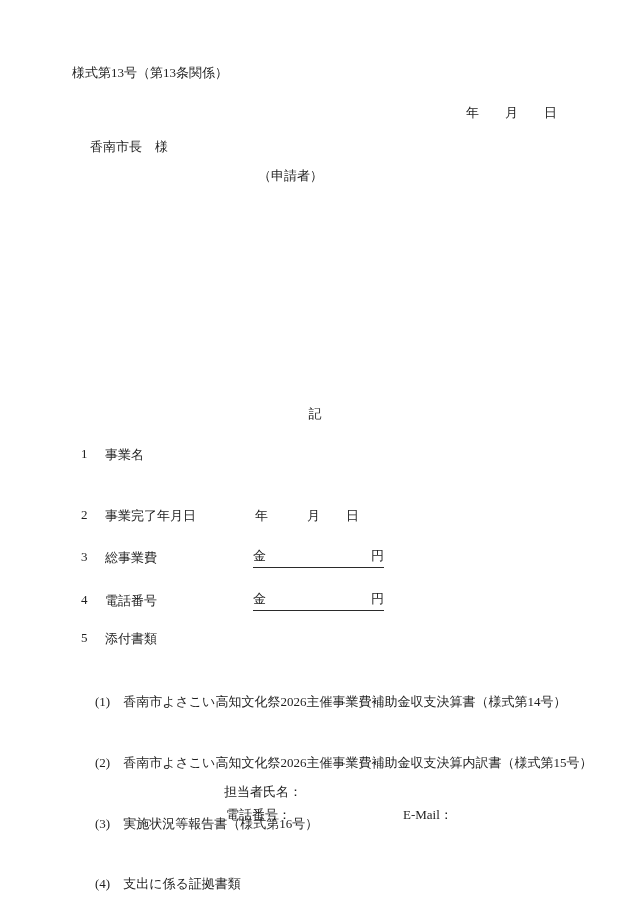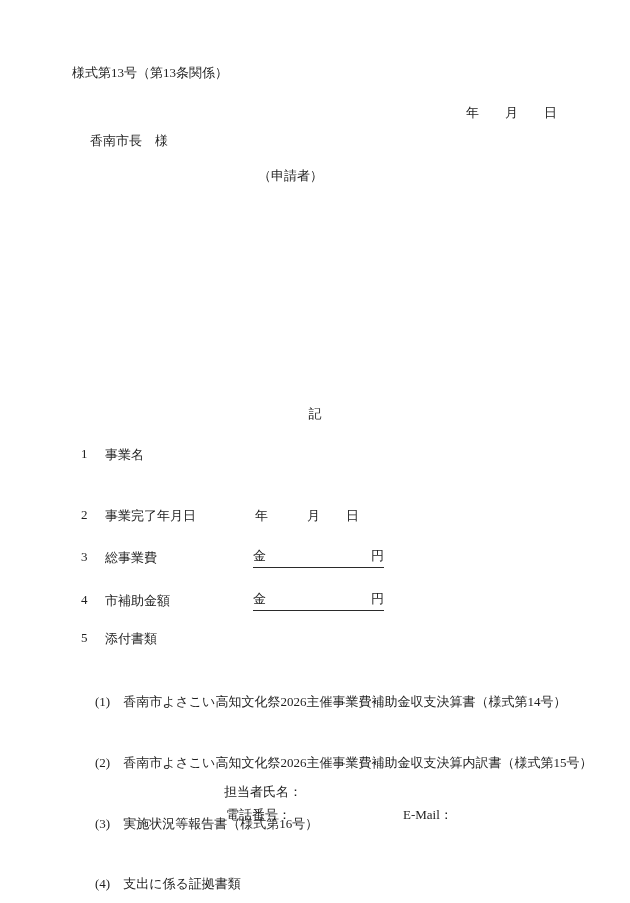--- a/index.html
+++ b/index.html
@@ -11,21 +11,21 @@
     font-family: "Liberation Serif", "DejaVu Serif", serif;
     color: #1e1e1e;
     font-size: 13px;
     overflow: hidden;
   }
   .abs { position: absolute; white-space: pre; }
   .center { left: 0; width: 630px; text-align: center; }
 
   .form-number   { top: 64px;  left: 72px; }
   .date-line     { top: 104px; left: 466px; }
-  .addressee     { top: 132px; left: 90px; }
+  .addressee     { top: 138px; left: 90px; }
 
   .applicant-label  { top: 167px; left: 258px; }
   .applicant-fields { top: 167px; left: 322px; line-height: 22.5px; }
 
   .doc-title      { top: 263px; }
   .body-par       { top: 307px; left: 70px; line-height: 22px; }
   .record-heading { top: 405px; }
 
   .item-row { position: absolute; display: flex; white-space: pre; }
   .item-no  { display: inline-block; width: 24px; }
@@ -88,21 +88,21 @@
     <span class="item-no">3</span>
     <span>総事業費</span>
   </div>
   <div class="amount-line amount3">
     <span>金</span>
     <span>円</span>
   </div>
 
   <div class="item-row item4">
     <span class="item-no">4</span>
-    <span>市補助金額</span>
+    <span>電話番号</span>
   </div>
   <div class="amount-line amount4">
     <span>金</span>
     <span>円</span>
   </div>
 
   <div class="item-row item5">
     <span class="item-no">5</span>
     <span>添付書類</span>
   </div>

